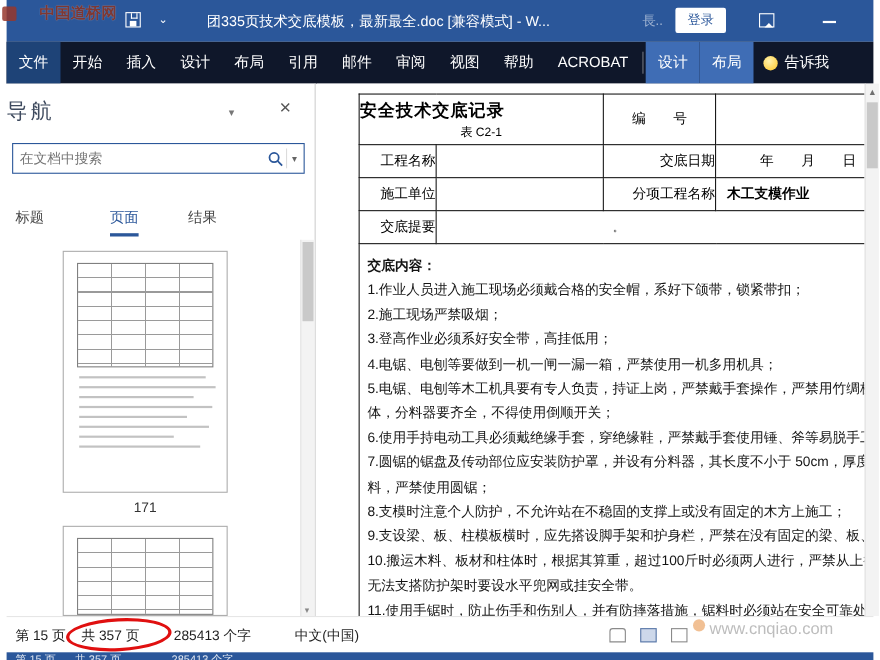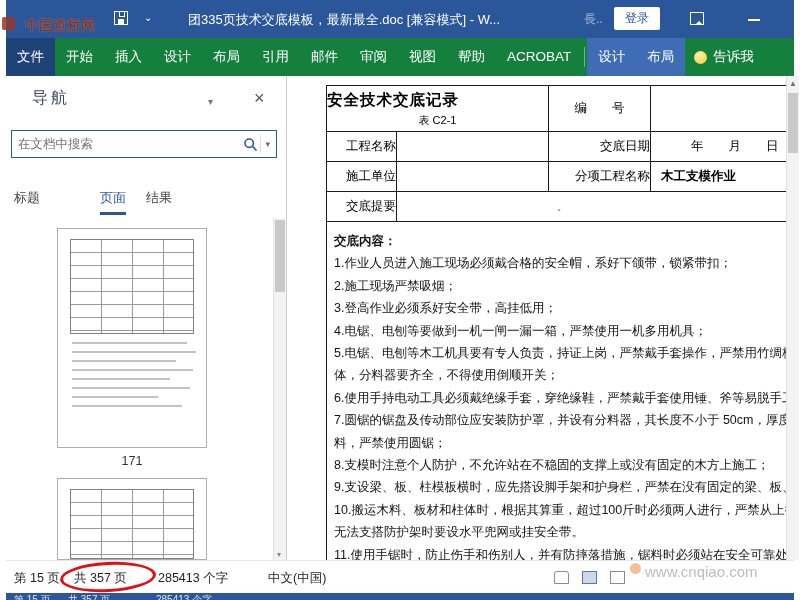--- a/index.html
+++ b/index.html
@@ -15,45 +15,45 @@
   .qat-caret{position:absolute;left:138px;top:12px;font-size:10px;color:#fff}
   .win-title{position:absolute;left:182px;top:11px;font-size:13px;color:#fff;white-space:nowrap}
   .tb-fragment{position:absolute;left:578px;top:11px;font-size:12px;color:rgba(255,255,255,.55)}
   .signin{position:absolute;left:608px;top:7px;background:#fff;color:#2b579a;font-size:12px;
     padding:3px 11px;border-radius:2px;cursor:pointer}
   .ribbon-opts{position:absolute;left:684px;top:12px;width:14px;height:13px;border:1px solid #fff}
   .ribbon-opts::after{content:"";position:absolute;left:4px;top:4px;border:4px solid transparent;border-bottom-color:#fff}
   .minimize{position:absolute;left:742px;top:19px;width:12px;height:2px;background:#fff}
 
   
-  .ribbon{position:absolute;left:6px;top:38px;width:788px;height:38px;background:#15803d;
+  .ribbon{position:absolute;left:6px;top:38px;width:788px;height:38px;background:#0f172a;
     display:flex;align-items:stretch;color:#fff;white-space:nowrap}
   .rtab{padding:0 11px;line-height:38px;font-size:13.5px}
   .rtab.file{background:#1e4377}
   .rtab.ctx{background:#3f6db5}
   .rdivider{width:1px;background:rgba(255,255,255,.4);margin:9px 2px}
   .bulb{width:13px;height:13px;border-radius:50%;background:radial-gradient(circle at 40% 35%,#fff3b0,#ffd34d 70%);
     align-self:center;margin:0 4px 0 9px}
   .rtab.tellme{padding-left:2px}
 
   
   .nav{position:absolute;left:6px;top:76px;width:281px;height:484px;background:#fff;
     border-right:1px solid #cfcfcf;overflow:hidden}
-  .nav-title{position:absolute;left:26px;top:12px;font-size:16px;color:#3e4a5e;letter-spacing:3px}
+  .nav-title{position:absolute;left:0;top:12px;font-size:19px;color:#3e4a5e;letter-spacing:3px}
   .nav-caret{position:absolute;left:202px;top:20px;font-size:10px;color:#777;cursor:pointer}
   .nav-close{position:absolute;left:248px;top:12px;font-size:18px;color:#555;cursor:pointer}
   .searchbox{position:absolute;left:5px;top:54px;width:266px;height:28px;border:1px solid #2b579a;
     display:flex;align-items:center;background:#fff}
   .searchbox input{border:none;outline:none;flex:1;font-size:12.5px;padding:0 6px;color:#8b5cf6;
     font-family:Liberation Serif, serif;min-width:0;background:transparent}
   .search-div{width:1px;height:18px;background:#dcdcdc;margin:0 4px 0 2px}
   .search-caret{font-size:9px;color:#666;margin-right:6px}
   .nav-tabs{position:absolute;left:0;top:108px;width:100%;height:30px;font-size:13px;color:#444}
   .nav-tab{position:absolute;top:5px;cursor:pointer;padding-bottom:5px}
-  .nav-tab.t0{left:8px}.nav-tab.t1{left:94px}.nav-tab.t2{left:140px}
+  .nav-tab.t0{left:8px}.nav-tab.t1{left:94px}.nav-tab.t2{left:165px}
   .nav-tab.active{color:#2b579a;border-bottom:3px solid #2b579a}
   .thumb1{position:absolute;left:51px;top:152px;width:150px;height:220px;border:1px solid #adadad;
     background:#fff;overflow:hidden;cursor:pointer}
   .thumb2{position:absolute;left:51px;top:402px;width:150px;height:82px;border:1px solid #adadad;
     background:#fff;overflow:hidden;cursor:pointer}
   .mini-table{margin:10px 12px 8px;height:95px;border:1px solid #808080;
     background-image:repeating-linear-gradient(#0000 0 12px,#9a9a9a 12px 13px),
                      repeating-linear-gradient(90deg,#0000 0 30px,#9a9a9a 30px 31px)}
   .thumb2 .mini-table{height:70px}
   .ml{height:2px;background:#c2c2c2;margin:7px 14px 0}
@@ -96,21 +96,21 @@
   .vi.active{background:#cdd8ea;border-color:#5b79a8}
   .vi.book{border-radius:3px 3px 0 0}
 
   
   .bottomstrip{position:absolute;left:6px;top:593px;width:788px;height:7px;background:#2b579a;
     overflow:hidden;color:rgba(255,255,255,.85);font-size:10px}
   .bottomstrip span{position:absolute;top:0}
   .bs0{left:8px}.bs1{left:62px}.bs2{left:150px}
 
   
-  .wm-tl{position:absolute;left:2px;top:17px;display:flex;gap:10px;z-index:60;pointer-events:none}
+  .wm-tl{position:absolute;left:2px;top:3px;display:flex;align-items:center;gap:21px;z-index:60;pointer-events:none}
   .wm-tl-icon{width:13px;height:13px;background:rgba(150,55,45,.85);border-radius:2px}
   .wm-tl-text{font-size:14px;font-weight:bold;color:rgba(125,48,40,.92);text-shadow:0 0 1px rgba(255,255,255,.45)}
   .wm-br{position:absolute;left:630px;top:563px;display:flex;gap:4px;z-index:60;pointer-events:none}
   .wm-dot{width:11px;height:11px;border-radius:50%;background:rgba(230,140,60,.55)}
   .wm-br-text{font-size:15px;color:#bdbdbd;text-shadow:0 0 2px #fff}
 </style>
 </head>
 <body>
 
 <div id="window">

